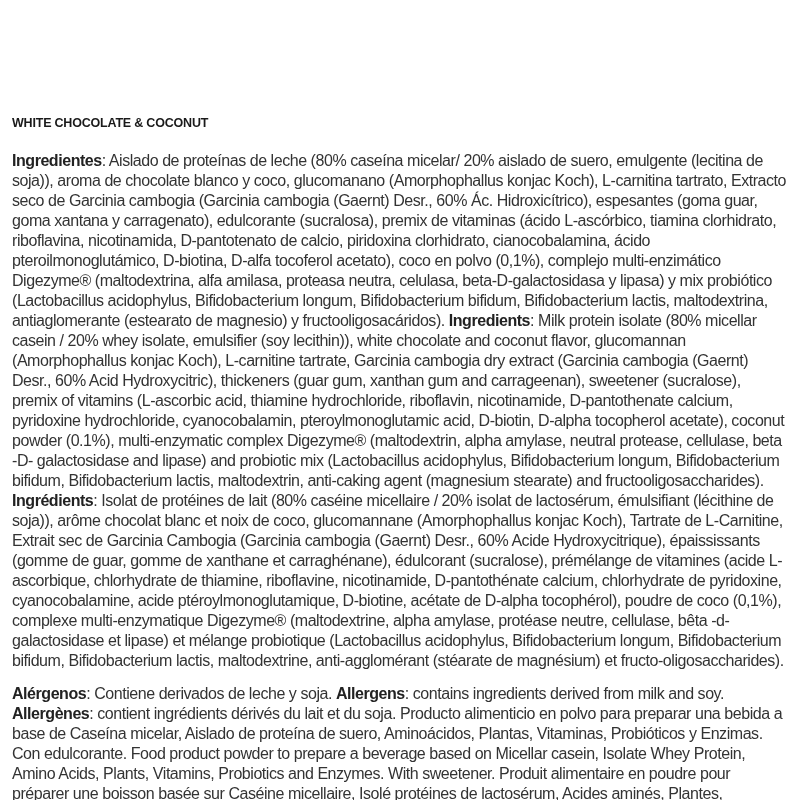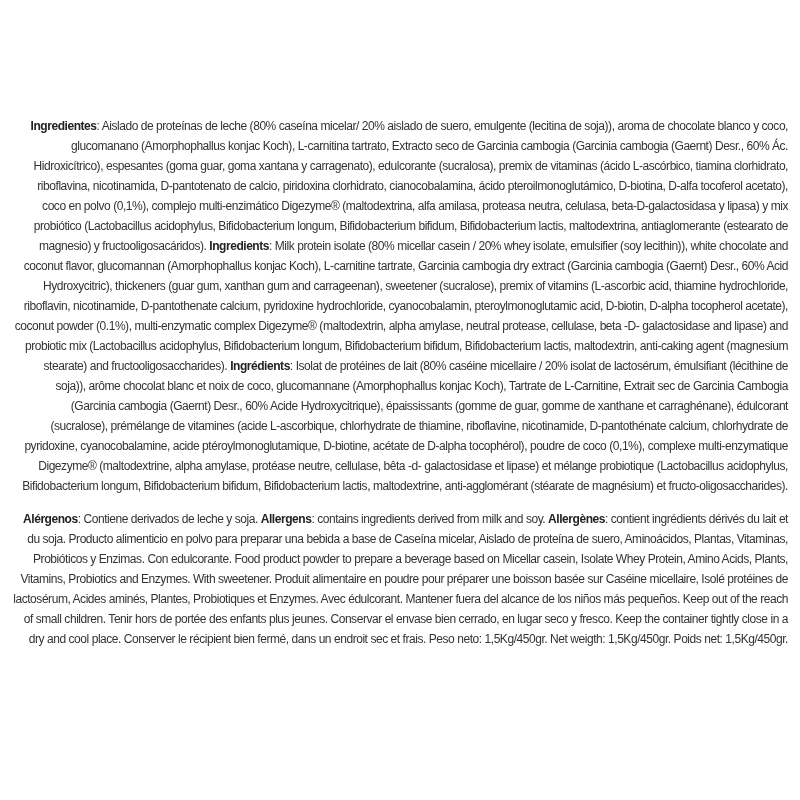--- a/index.html
+++ b/index.html
@@ -24,33 +24,34 @@
   }
   .title {
     font-size: 12.5px;
     font-weight: 700;
     letter-spacing: -0.2px;
     color: #1a1a1a;
     margin: 0 0 20px 0;
     line-height: 15px;
   }
   .para {
-    font-size: 12px;
+    font-size: 16px;
     line-height: 20px;
     letter-spacing: -0.45px;
-    text-align: right;
+    text-align: left;
     color: #333333;
     margin: 0 0 13px 0;
   }
   .para b {
     font-weight: 700;
     color: #222222;
   }
 </style>
 </head>
 <body>
 
 <div class="page">
   <div class="content">
+    <h1 class="title">WHITE CHOCOLATE &amp; COCONUT</h1>
     <p class="para"><b>Ingredientes</b><span>: Aislado de proteínas de leche (80% caseína micelar/ 20% aislado de suero, emulgente (lecitina de soja)), aroma de chocolate blanco y coco, glucomanano (Amorphophallus konjac Koch), L-carnitina tartrato, Extracto seco de Garcinia cambogia (Garcinia cambogia (Gaernt) Desr., 60% Ác. Hidroxicítrico), espesantes (goma guar, goma xantana y carragenato), edulcorante (sucralosa), premix de vitaminas (ácido L-ascórbico, tiamina clorhidrato, riboflavina, nicotinamida, D-pantotenato de calcio, piridoxina clorhidrato, cianocobalamina, ácido pteroilmonoglutámico, D-biotina, D-alfa tocoferol acetato), coco en polvo (0,1%), complejo multi-enzimático Digezyme® (maltodextrina, alfa amilasa, proteasa neutra, celulasa, beta-D-galactosidasa y lipasa) y mix probiótico (Lactobacillus acidophylus, Bifidobacterium longum, Bifidobacterium bifidum, Bifidobacterium lactis, maltodextrina, antiaglomerante (estearato de magnesio) y fructooligosacáridos). </span><b>Ingredients</b><span>: Milk protein isolate (80% micellar casein / 20% whey isolate, emulsifier (soy lecithin)), white chocolate and coconut flavor, glucomannan (Amorphophallus konjac Koch), L-carnitine tartrate, Garcinia cambogia dry extract (Garcinia cambogia (Gaernt) Desr., 60% Acid Hydroxycitric), thickeners (guar gum, xanthan gum and carrageenan), sweetener (sucralose), premix of vitamins (L-ascorbic acid, thiamine hydrochloride, riboflavin, nicotinamide, D-pantothenate calcium, pyridoxine hydrochloride, cyanocobalamin, pteroylmonoglutamic acid, D-biotin, D-alpha tocopherol acetate), coconut powder (0.1%), multi-enzymatic complex Digezyme® (maltodextrin, alpha amylase, neutral protease, cellulase, beta -D- galactosidase and lipase) and probiotic mix (Lactobacillus acidophylus, Bifidobacterium longum, Bifidobacterium bifidum, Bifidobacterium lactis, maltodextrin, anti-caking agent (magnesium stearate) and fructooligosaccharides). </span><b>Ingrédients</b><span>: Isolat de protéines de lait (80% caséine micellaire / 20% isolat de lactosérum, émulsifiant (lécithine de soja)), arôme chocolat blanc et noix de coco, glucomannane (Amorphophallus konjac Koch), Tartrate de L-Carnitine, Extrait sec de Garcinia Cambogia (Garcinia cambogia (Gaernt) Desr., 60% Acide Hydroxycitrique), épaississants (gomme de guar, gomme de xanthane et carraghénane), édulcorant (sucralose), prémélange de vitamines (acide L-ascorbique, chlorhydrate de thiamine, riboflavine, nicotinamide, D-pantothénate calcium, chlorhydrate de pyridoxine, cyanocobalamine, acide ptéroylmonoglutamique, D-biotine, acétate de D-alpha tocophérol), poudre de coco (0,1%), complexe multi-enzymatique Digezyme® (maltodextrine, alpha amylase, protéase neutre, cellulase, bêta -d- galactosidase et lipase) et mélange probiotique (Lactobacillus acidophylus, Bifidobacterium longum, Bifidobacterium bifidum, Bifidobacterium lactis, maltodextrine, anti-agglomérant (stéarate de magnésium) et fructo-oligosaccharides).</span></p>
     <p class="para"><b>Alérgenos</b><span>: Contiene derivados de leche y soja. </span><b>Allergens</b><span>: contains ingredients derived from milk and soy. </span><b>Allergènes</b><span>: contient ingrédients dérivés du lait et du soja. Producto alimenticio en polvo para preparar una bebida a base de Caseína micelar, Aislado de proteína de suero, Aminoácidos, Plantas, Vitaminas, Probióticos y Enzimas. Con edulcorante. Food product powder to prepare a beverage based on Micellar casein, Isolate Whey Protein, Amino Acids, Plants, Vitamins, Probiotics and Enzymes. With sweetener. Produit alimentaire en poudre pour préparer une boisson basée sur Caséine micellaire, Isolé protéines de lactosérum, Acides aminés, Plantes, Probiotiques et Enzymes. Avec édulcorant.  Mantener fuera del alcance de los niños más pequeños. Keep out of the reach of small children. Tenir hors de portée des enfants plus jeunes. Conservar el envase bien cerrado, en lugar seco y fresco. Keep the container tightly close in a dry and cool place. Conserver le récipient bien fermé, dans un endroit sec et frais. Peso neto: 1,5Kg/450gr.  Net weigth: 1,5Kg/450gr. Poids net: 1,5Kg/450gr.</span></p>
   </div>
 </div>
 
 </body></html>

